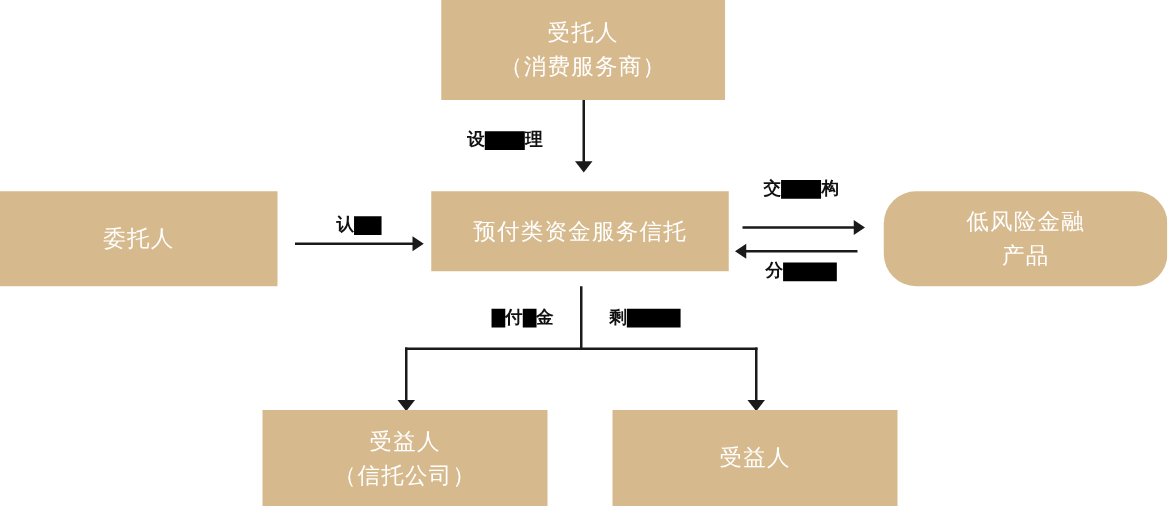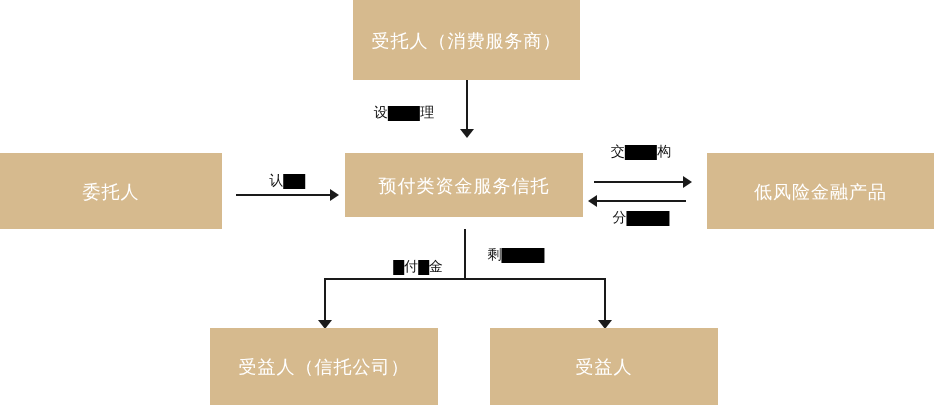--- a/index.html
+++ b/index.html
@@ -13,21 +13,21 @@
     height: 405px;
     background: #ffffff;
     font-family: "DejaVu Sans", "Liberation Sans", sans-serif;
     overflow: hidden;
   }
   .node-box {
     position: absolute;
     background: #d6ba8e;
     color: #ffffff;
     display: flex;
-    flex-direction: row;
+    flex-direction: column;
     align-items: center;
     justify-content: center;
     text-align: center;
     font-size: 18px;
     line-height: 1.5;
     letter-spacing: 1px;
     box-sizing: border-box;
   }
   .node-line {
     display: block;
@@ -65,21 +65,21 @@
     width: 0;
     height: 0;
     border-top: 6px solid transparent;
     border-bottom: 6px solid transparent;
     border-right: 9px solid #1a1a1a;
   }
   
   .edge-label {
     position: absolute;
     font-size: 14px;
-    font-weight: normal;
+    font-weight: bold;
     color: #111111;
     white-space: nowrap;
     letter-spacing: 0px;
     line-height: 18px;
   }
   .edge-label .redact {
     display: inline-block;
     background: #000000;
     color: transparent;
     vertical-align: middle;
@@ -111,21 +111,21 @@
   <div class="conn-h" style="left:236px; top:194px; width:95px;"></div>
   <div class="arrow-right" style="left:330px; top:189px;"></div>
   <div class="edge-label lbl-center" style="left:287px; top:171px;">
     <span>认</span><span class="redact">██</span>
   </div>
 
   <div class="node-box" style="left:345px; top:153px; width:238px; height:64px;">
     <span class="node-line">预付类资金服务信托</span>
   </div>
 
-  <div class="node-box" style="left:707px; top:153px; width:227px; height:76px;">
+  <div class="node-box" style="left:707px; top:153px; width:227px; height:76px;border-radius:26px;">
     <span class="node-line">低风险金融</span>
     <span class="node-line">产品</span>
   </div>
 
   <div class="conn-h" style="left:594px; top:181px; width:92px;"></div>
   <div class="arrow-right" style="left:683px; top:176px;"></div>
   <div class="edge-label lbl-center" style="left:641px; top:142px;">
     <span>交</span><span class="redact">███</span><span>构</span>
   </div>
 
@@ -135,21 +135,21 @@
     <span>分</span><span class="redact">████</span>
   </div>
 
   <div class="conn-v" style="left:464px; top:229px; height:50px;"></div>
   <div class="conn-h" style="left:324px; top:278px; width:282px;"></div>
   <div class="conn-v" style="left:324px; top:278px; height:45px;"></div>
   <div class="conn-v" style="left:604px; top:278px; height:45px;"></div>
   <div class="arrow-down" style="left:318px; top:320px;"></div>
   <div class="arrow-down" style="left:598px; top:320px;"></div>
 
-  <div class="edge-label lbl-center" style="left:418px; top:245px;margin-top:12px;">
+  <div class="edge-label lbl-center" style="left:418px; top:245px;">
     <span class="redact">█</span><span>付</span><span class="redact">█</span><span>金</span>
   </div>
 
   <div class="edge-label lbl-center" style="left:516px; top:245px;">
     <span>剩</span><span class="redact">████</span>
   </div>
 
   <div class="node-box" style="left:210px; top:328px; width:228px; height:77px;">
     <span class="node-line">受益人</span>
     <span class="node-line">（信托公司）</span>

